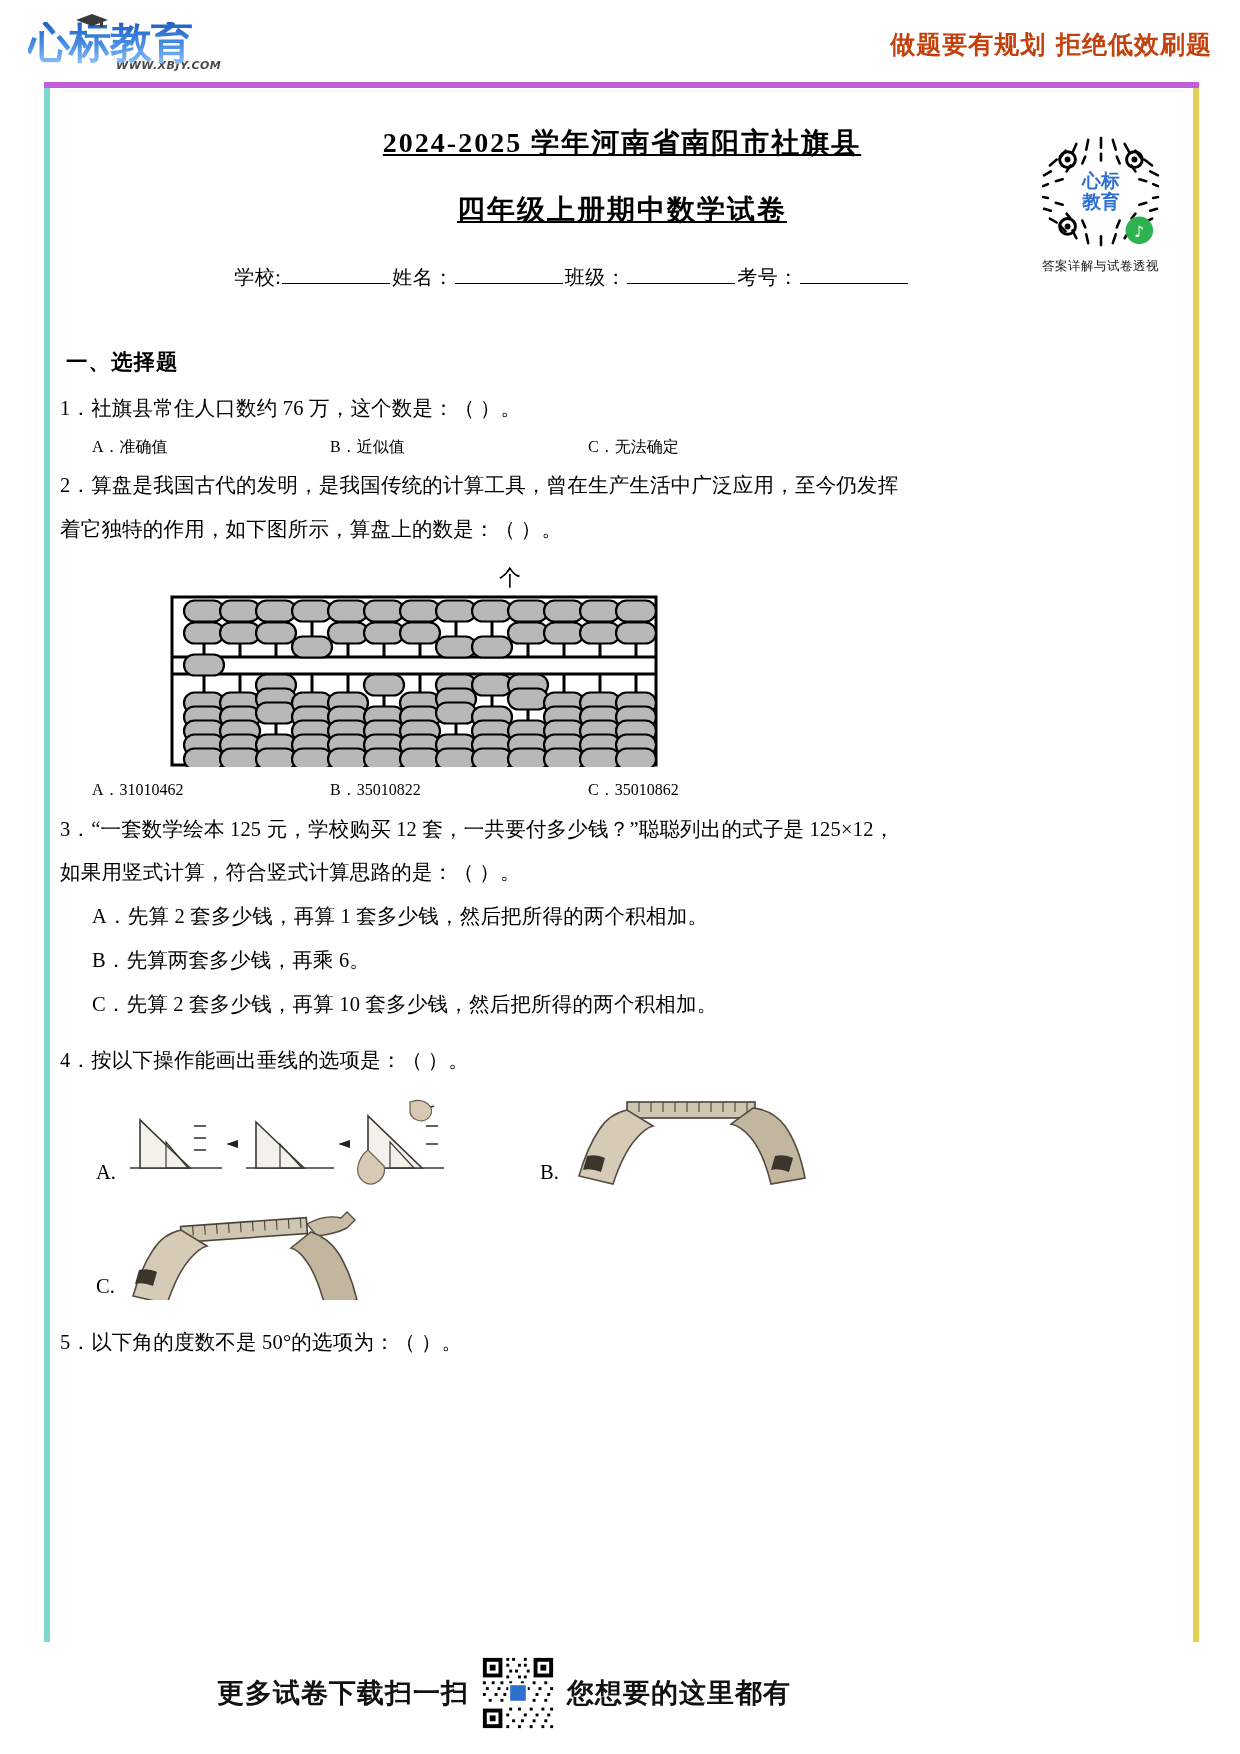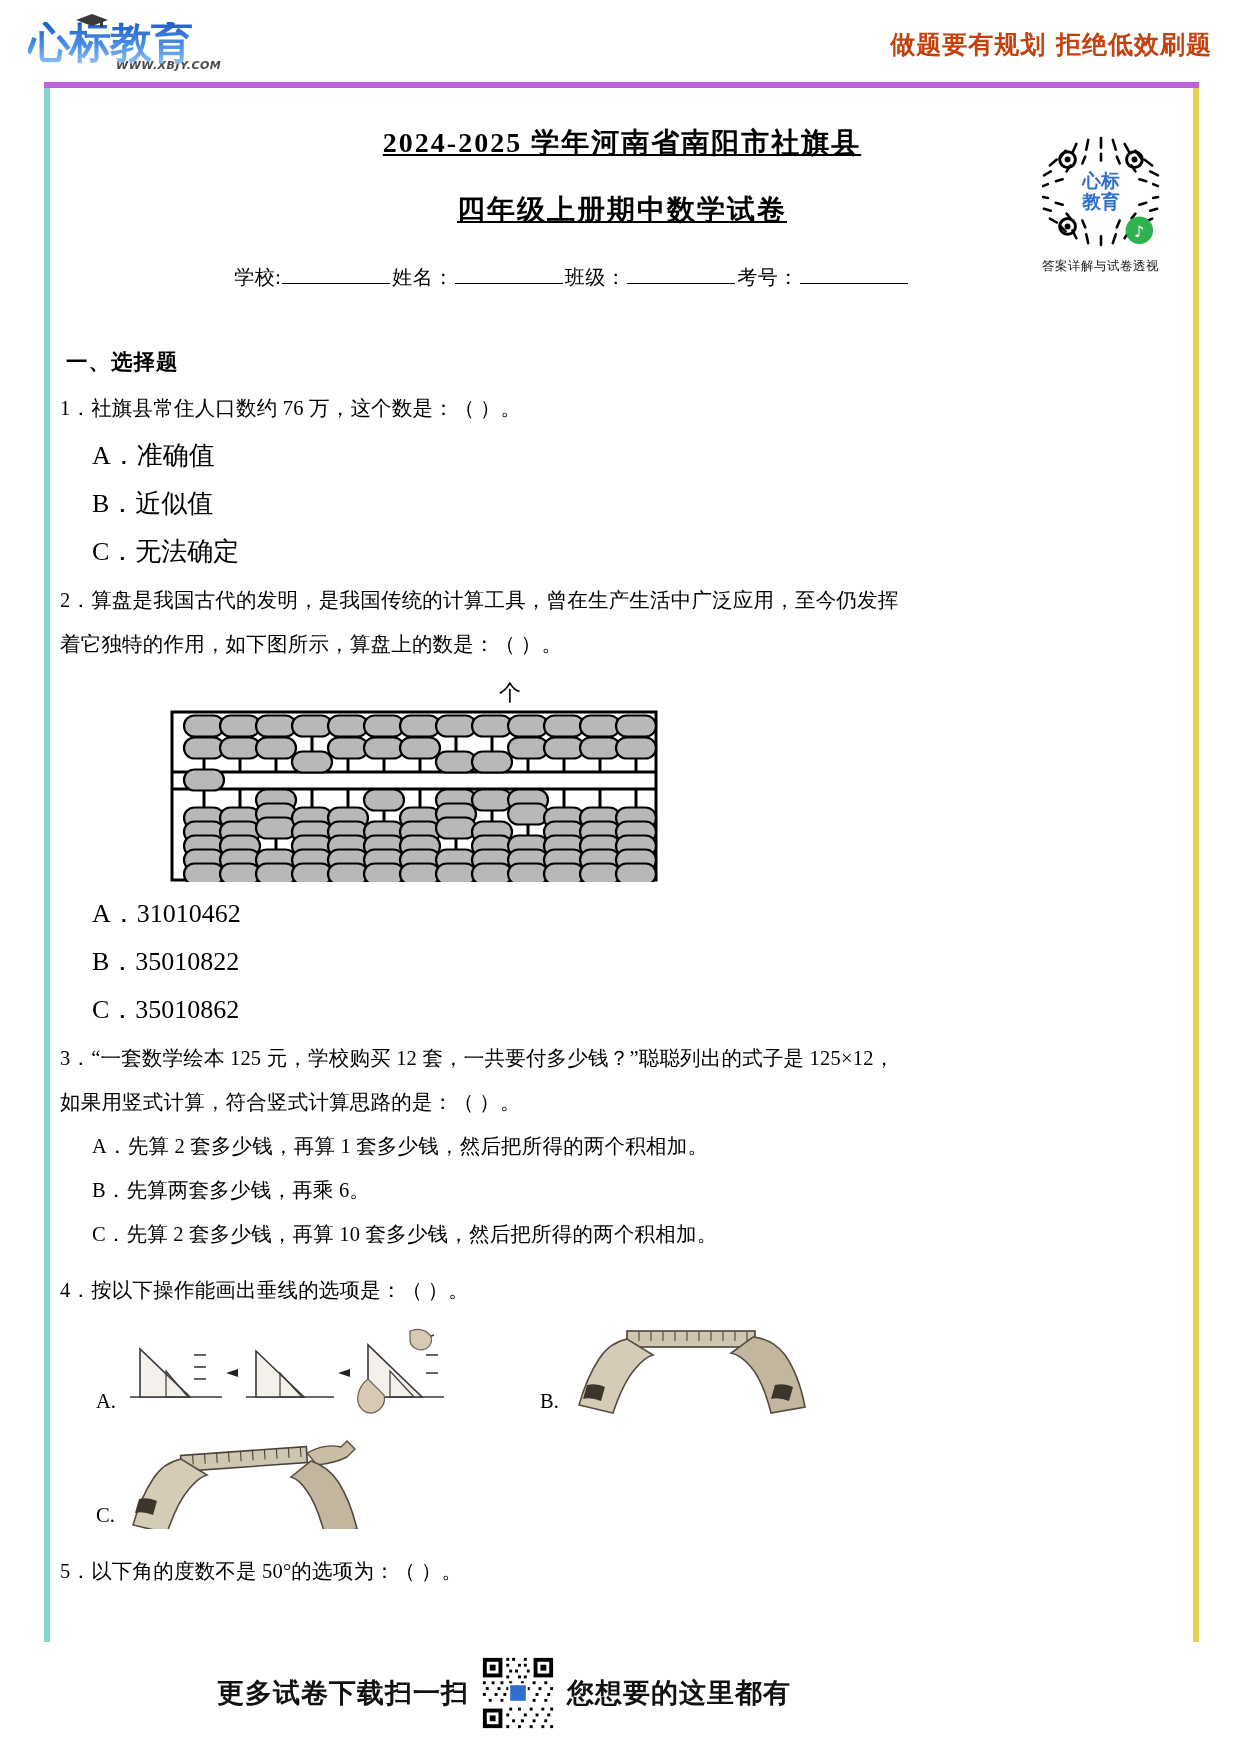--- a/index.html
+++ b/index.html
@@ -172,24 +172,23 @@
   }
   .q-line {
     font-size: 20.5px;
     line-height: 1.85;
     margin: 6px 0 0 2px;
     letter-spacing: 0.2px;
   }
   .q-line.indent { margin-left: 34px; }
   .opt-row {
     display: flex;
-    font-size: 26px;
+    font-size: 16px;
     line-height: 1.85;
     margin: 4px 0 0 34px;
-    flex-direction: column;
   }
   .opt-row .opt { }
   .opt-row .opt.c1 { width: 238px; }
   .opt-row .opt.c2 { width: 258px; }
 
   
   .abacus-wrap {
     margin: 14px 0 0 0;
     position: relative;
     height: 208px;

